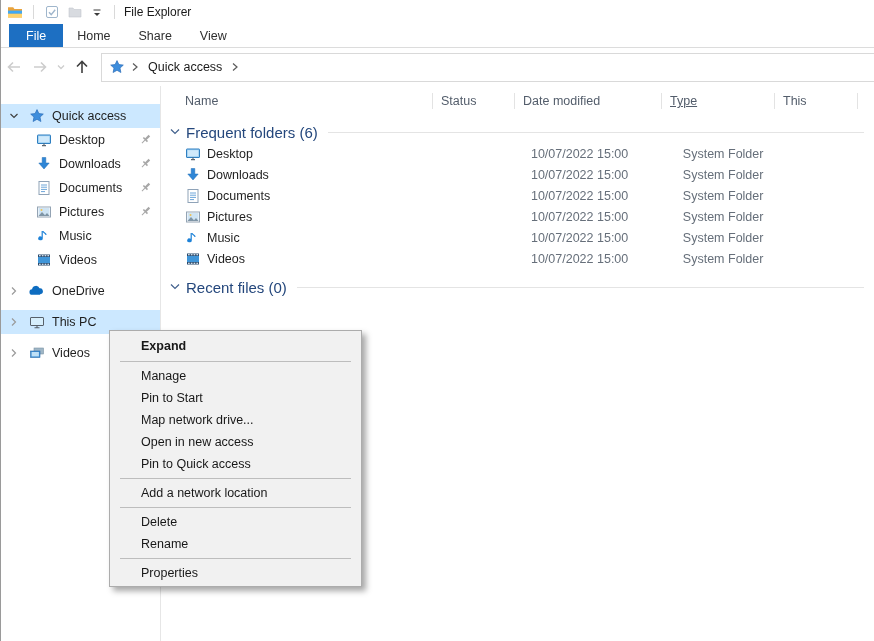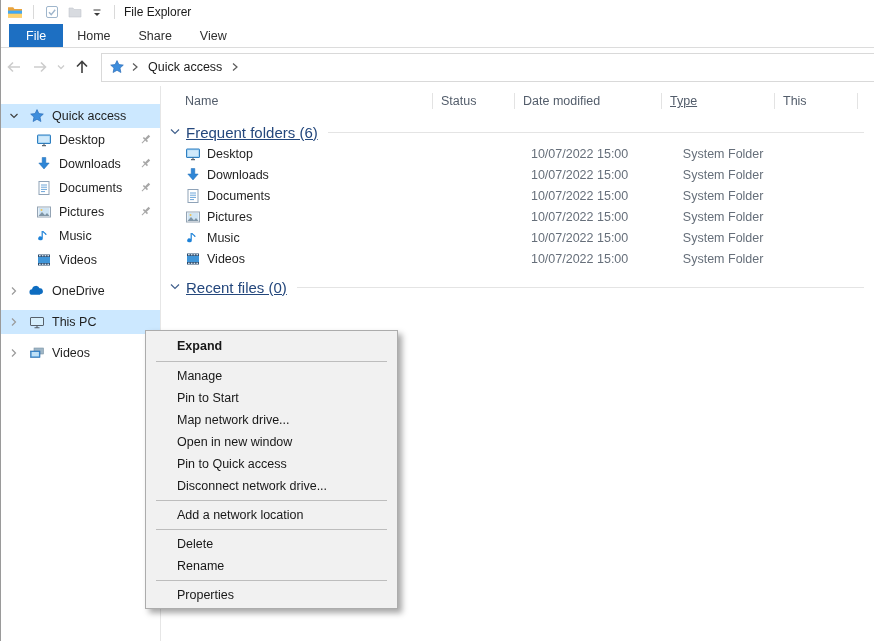--- a/index.html
+++ b/index.html
@@ -42,35 +42,35 @@
   .side-item.lvl1 { padding-left:7px; }
   .side-item .pin { position:absolute; right:8px; top:5px; }
   .side-gap { height:7px; }
 
   .content { flex:1; position:relative; padding-top:2px; overflow:hidden; }
   .cols { display:flex; height:26px; align-items:center; }
   .col { position:relative; box-sizing:border-box; padding-left:8px; color:var(--colhead,#535d6b); white-space:nowrap; height:100%; display:flex; align-items:center; }
   .col::after { content:""; position:absolute; right:0; top:5px; bottom:5px; width:1px; background:#e3e3e3; }
   .col.first { padding-left:24px; }
 
-  .group-head { display:flex; align-items:center; height:22px; margin-top:7px; color:var(--grouptext,#24477c); font-size:15px;text-decoration:underline; }
+  .group-head { display:flex; align-items:center; height:22px; margin-top:7px; color:var(--grouptext,#24477c); font-size:15px; }
   .group-head .gchev { margin-left:7px; width:14px; display:flex; }
   .group-head .glabel { margin-left:4px; white-space:nowrap; }
   .group-head .rule { flex:1; height:1px; background:#e4e4e4; margin:1px 10px 0 10px; }
 
   .frow { display:flex; height:21px; align-items:center; }
   .cell { box-sizing:border-box; padding-left:8px; white-space:nowrap; overflow:hidden; height:100%; display:flex; align-items:center; }
   .cell.namec { padding-left:24px; gap:6px; color:#1f1f1f; }
   .cell.dim { color:var(--detail,#666f7a);margin-left:11px; }
 
   
   .menu {
     position:absolute; left:108px; top:330px; width:253px; box-sizing:border-box; z-index:10;
     background:var(--menubg,#f1f1f1); border:1px solid var(--menuborder,#acacac);
-    box-shadow:4px 4px 6px rgba(0,0,0,0.35); padding:2px 0;margin-left:36px;
+    box-shadow:4px 4px 6px rgba(0,0,0,0.35); padding:2px 0;
   }
   .menu-item { height:22px; display:flex; align-items:center; padding-left:31px; color:#181818; cursor:default; }
   .menu-item.bold { font-weight:bold; height:25px; }
   .menu-sep { height:1px; background:#bdbdbd; margin:3px 10px; }
 </style>
 </head>
 <body>
 
 <div class="window" style="--accent: #1d6fc2; --sel: #cce8ff; --grouptext: #24477c; --colhead: #535d6b; --detail: #666f7a; --menubg: #f1f1f1; --menuborder: #acacac;">
 
@@ -455,23 +455,22 @@
         </div>
     </div>
   </div>
 
   <div class="menu" id="menu">
       <div class="menu-item bold">Expand</div>
       <div class="menu-sep"></div>
       <div class="menu-item">Manage</div>
       <div class="menu-item">Pin to Start</div>
       <div class="menu-item">Map network drive...</div>
-      <div class="menu-item">Open in new window</div>
+      <div class="menu-item">Open in new access</div>
       <div class="menu-item">Pin to Quick access</div>
-      <div class="menu-item">Disconnect network drive...</div>
       <div class="menu-sep"></div>
       <div class="menu-item">Add a network location</div>
       <div class="menu-sep"></div>
       <div class="menu-item">Delete</div>
       <div class="menu-item">Rename</div>
       <div class="menu-sep"></div>
       <div class="menu-item">Properties</div>
     </div>
 
 </div>

